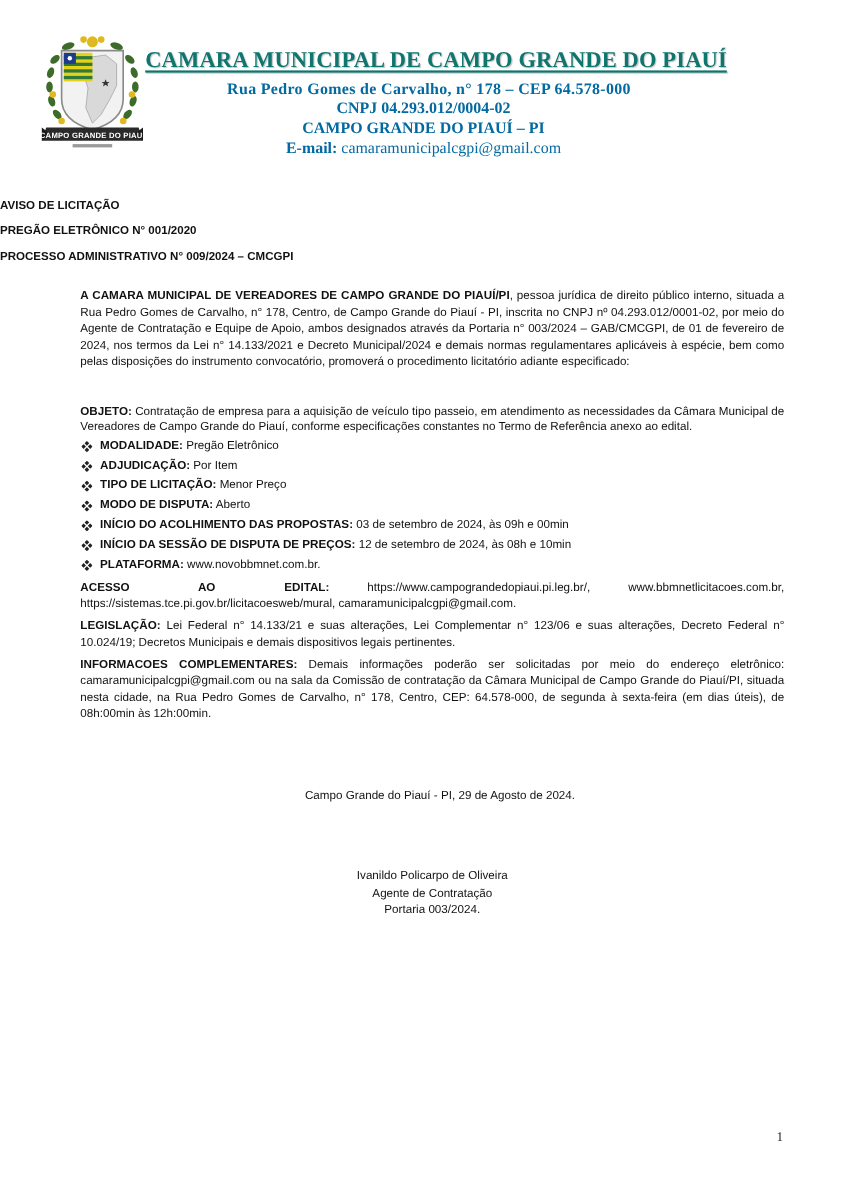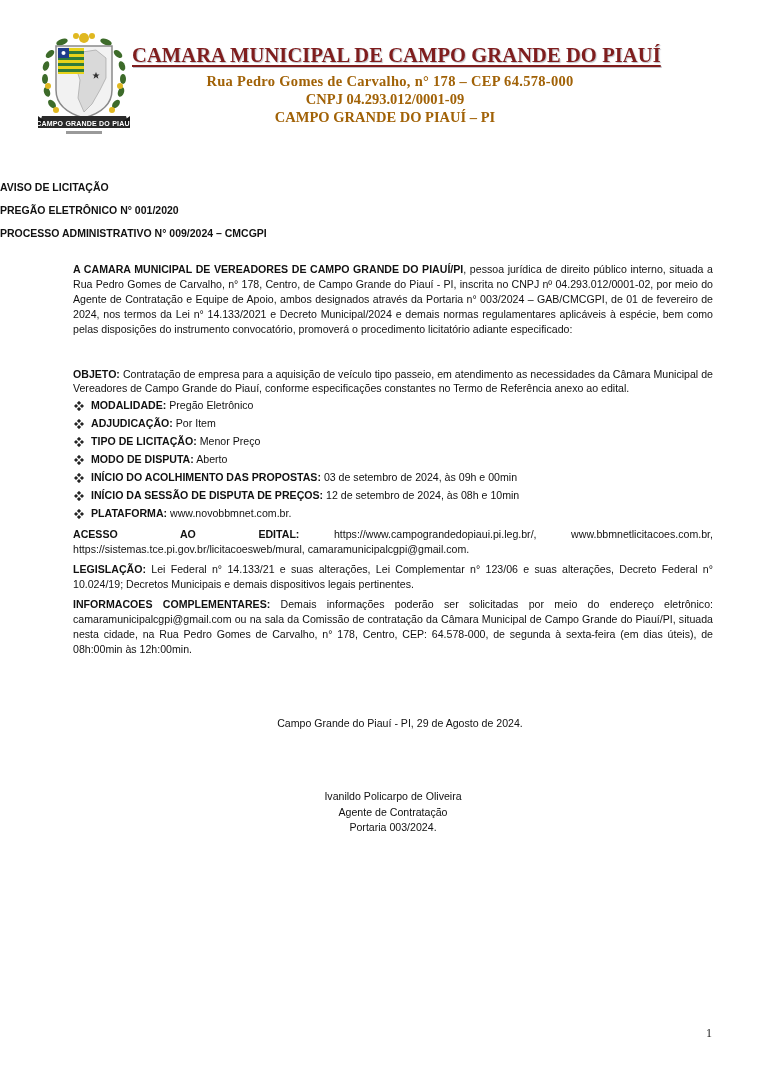--- a/index.html
+++ b/index.html
@@ -27,37 +27,37 @@
       left: 36px; top: 24px;
       width: 96px; height: 118px;
     }
     .org-title {
       position: absolute;
       left: 132px; top: 44px;
       width: 500px;
       font-family: "Liberation Serif", serif;
       font-weight: bold;
       font-size: 20.5px;
-      color: #7f1d1d;
+      color: #0f766e;
       text-decoration: underline;
       text-decoration-thickness: 1.5px;
       text-underline-offset: 3px;
       text-shadow: 1px 1px 1px rgba(120,120,140,0.45);
       white-space: nowrap;
       letter-spacing: 0.1px;
     }
     .org-lines {
       position: absolute;
       left: 130px; top: 72px;
       width: 510px;
       text-align: center;
       font-family: "Liberation Serif", serif;
       font-size: 14.5px;
       line-height: 18px;
-      color: #a16207;
+      color: #0369a1;
     }
     .org-lines .b { font-weight: bold; }
     .org-lines .address { padding-left: 10px; letter-spacing: 0.3px; }
     .org-lines .email-value { font-weight: normal; }
 
     
     .titles {
       position: absolute;
       left: 0; top: 176px;
       width: 768px;
@@ -168,22 +168,26 @@
       <path d="M2 92 L10 98 L2 104 Z" fill="#1a1a1a"></path>
       <path d="M94 92 L86 98 L94 104 Z" fill="#1a1a1a"></path>
       <text x="48" y="101.5" font-family="Liberation Sans, sans-serif" font-size="7" font-weight="bold" fill="#ffffff" text-anchor="middle" letter-spacing="0.2">CAMPO GRANDE DO PIAUÍ</text>
       <rect x="30" y="107" width="36" height="3" fill="#9a9a9a"></rect>
     </svg>
   </div>
 
   <div class="org-title">CAMARA MUNICIPAL DE CAMPO GRANDE DO PIAUÍ</div>
   <div class="org-lines">
     <div class="b address">Rua Pedro Gomes de Carvalho, n° 178 – CEP 64.578-000</div>
-    <div class="b">CNPJ 04.293.012/0001-09</div>
+    <div class="b">CNPJ 04.293.012/0004-02</div>
     <div class="b">CAMPO GRANDE DO PIAUÍ – PI</div>
+    <div>
+      <span class="b">E-mail:</span>
+      <span class="email-value">camaramunicipalcgpi@gmail.com</span>
+    </div>
   </div>
 
   <div class="titles">
     <div>AVISO DE LICITAÇÃO</div>
     <div>PREGÃO ELETRÔNICO N° 001/2020</div>
     <div>PROCESSO ADMINISTRATIVO N° 009/2024 – CMCGPI</div>
   </div>
 
   <div class="body">
     <p class="intro"><b>A CAMARA MUNICIPAL DE VEREADORES DE CAMPO GRANDE DO PIAUÍ/PI</b><span>, pessoa jurídica de direito público interno, situada a Rua Pedro Gomes de Carvalho, n° 178, Centro, de Campo Grande do Piauí - PI, inscrita no CNPJ nº 04.293.012/0001-02, por meio do Agente de Contratação e Equipe de Apoio, ambos designados através da Portaria n° 003/2024 – GAB/CMCGPI, de 01 de fevereiro de 2024, nos termos da Lei n° 14.133/2021 e Decreto Municipal/2024 e demais normas regulamentares aplicáveis à espécie, bem como pelas disposições do instrumento convocatório, promoverá o procedimento licitatório adiante especificado:</span></p>

